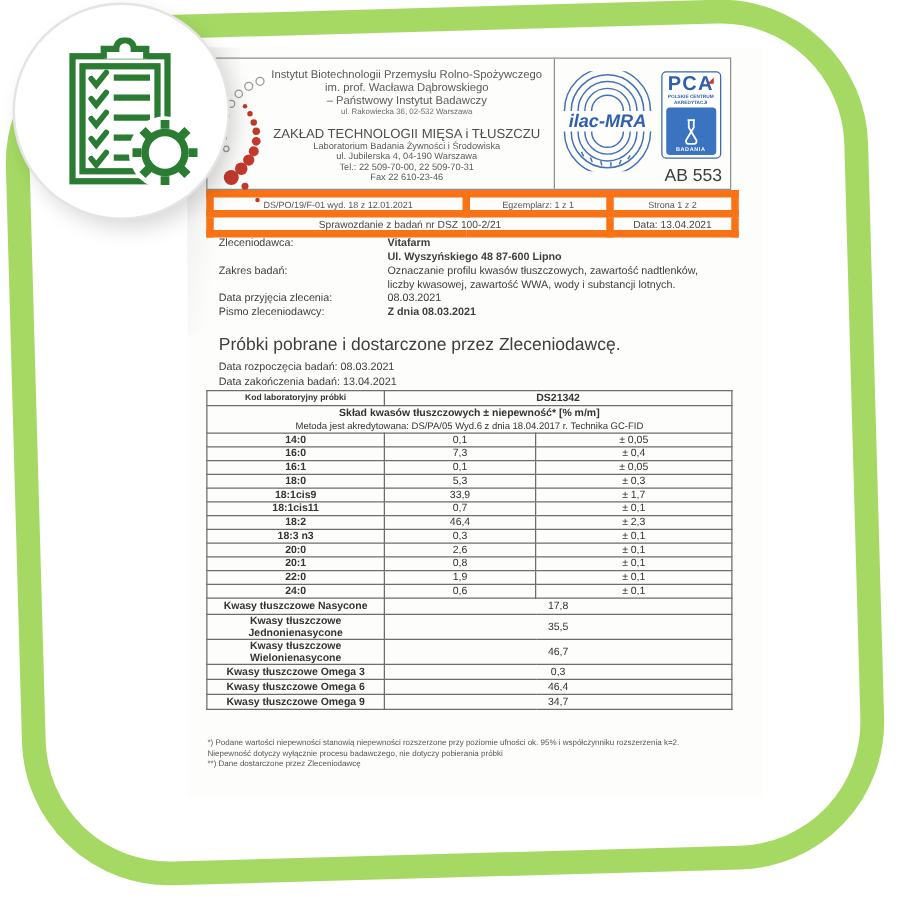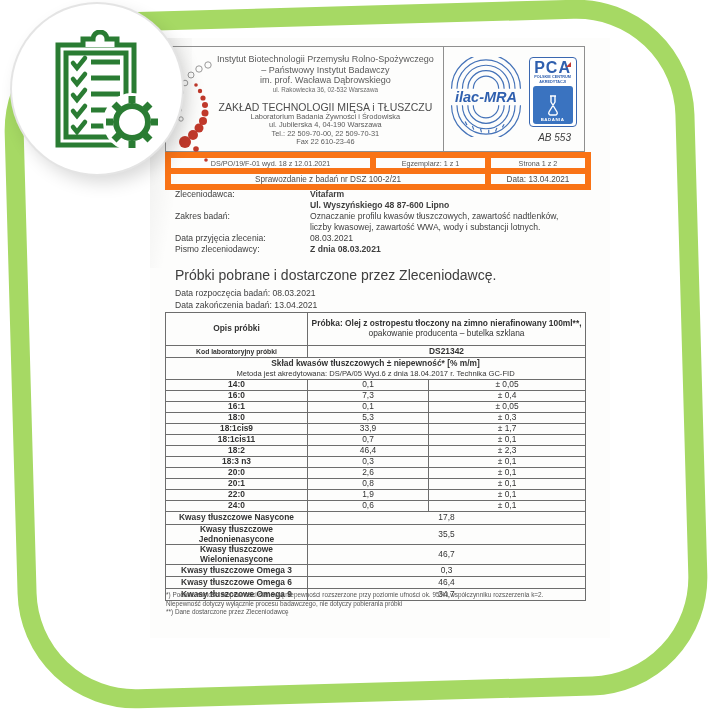--- a/index.html
+++ b/index.html
@@ -41,21 +41,21 @@
              padding:2px 1px 2px 1px; }
   .pca-title { position:relative; font-size:16px; font-weight:bold; color:#2f5fae;
                letter-spacing:1px; line-height:15px; }
   .pca-title .red-acc { position:absolute; right:4px; top:2px; width:0; height:0;
                border-left:5px solid transparent; border-bottom:5px solid #c23a33; }
   .pca-sub { font-size:3.8px; line-height:4.6px; color:#2f5fae; font-weight:bold; }
   .pca-badge { margin:2px auto 0; width:40px; height:38px; background:#3a73c0;
                border-radius:3px; display:flex; flex-direction:column; align-items:center;
                justify-content:flex-end; padding-bottom:2px; }
   .pca-badge-label { font-size:4.4px; color:#fff; font-weight:bold; letter-spacing:.5px; }
-  .ab { font-size:10px; color:#3c3c3c; margin-top:5px;font-style:italic; }
+  .ab { font-size:14px; color:#3c3c3c; margin-top:5px; }
 
   
   table { border-collapse:collapse; }
   .meta { position:absolute; left:15px; top:114px; width:420px; table-layout:fixed; }
   .meta td { border:6px solid #f97316; text-align:center; vertical-align:middle;
              font-size:7.2px; color:#555; height:16px; }
   .meta .rpt { font-size:8.2px; color:#4a4a4a; }
 
   
   .info { position:absolute; left:25px; top:151px; width:406px; font-size:8.6px;
@@ -119,22 +119,22 @@
               <circle cx="31" cy="62" r="4"></circle>
             <circle cx="27" cy="69" r="4.5"></circle>
               <circle cx="21" cy="76" r="5"></circle>
               <circle cx="13" cy="83" r="6"></circle>
             <circle cx="24" cy="90" r="2.8"></circle>
               <circle cx="30" cy="96" r="2.3"></circle>
               <circle cx="34" cy="101" r="1.8"></circle>
           </g>
         </svg>
         <div class="inst-l">Instytut Biotechnologii Przemysłu Rolno-Spożywczego</div>
+        <div class="inst-l">im. prof. Wacława Dąbrowskiego</div>
         <div class="inst-l">– Państwowy Instytut Badawczy</div>
-        <div class="inst-l">im. prof. Wacława Dąbrowskiego</div>
         <div class="inst-addr">ul. Rakowiecka 36, 02-532 Warszawa</div>
         <div class="dept-name">ZAKŁAD TECHNOLOGII MIĘSA i TŁUSZCZU</div>
         <div class="dept-sub">Laboratorium Badania Żywności i Środowiska</div>
         <div class="dept-sub">ul. Jubilerska 4, 04-190 Warszawa</div>
         <div class="dept-sub">Tel.: 22 509-70-00, 22 509-70-31</div>
         <div class="dept-sub">Fax 22 610-23-46</div>
       </div>
       <div class="lh-right">
         <svg width="78" height="80" viewBox="0 0 86 86">
           <g stroke="#4472b8" stroke-width="1.3" fill="none">
@@ -220,27 +220,20 @@
       <div>Data zakończenia badań: 13.04.2021</div>
     </div>
 
     <table class="results">
       <colgroup>
           <col style="width:142px">
           <col style="width:121px">
           <col style="width:157px">
         </colgroup>
       <tbody>
-          <tr>
-        <td class="hdr-desc">Opis próbki</td>
-        <td class="hdr-sample" colspan="2">
-          <span class="b">Próbka: Olej z ostropestu tłoczony na zimno nierafinowany 100ml**,</span><br>
-          <span>opakowanie producenta – butelka szklana</span>
-        </td>
-      </tr>
       <tr class="code-row">
         <td class="code-lbl b">Kod laboratoryjny próbki</td>
         <td colspan="2" class="b">DS21342</td>
       </tr>
       <tr class="sect">
         <td colspan="3">
           <span class="b">Skład kwasów tłuszczowych ± niepewność* [% m/m]</span><br>
           <span class="sm">Metoda jest akredytowana: DS/PA/05 Wyd.6 z dnia 18.04.2017 r. Technika GC-FID</span>
         </td>
       </tr>

